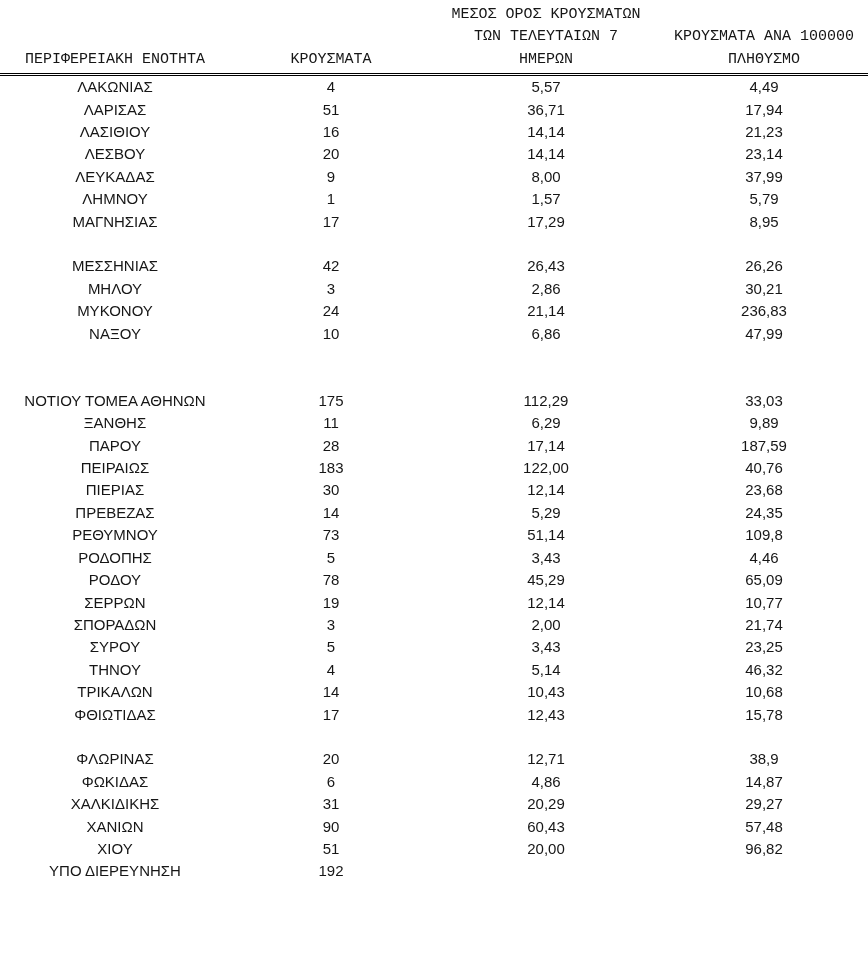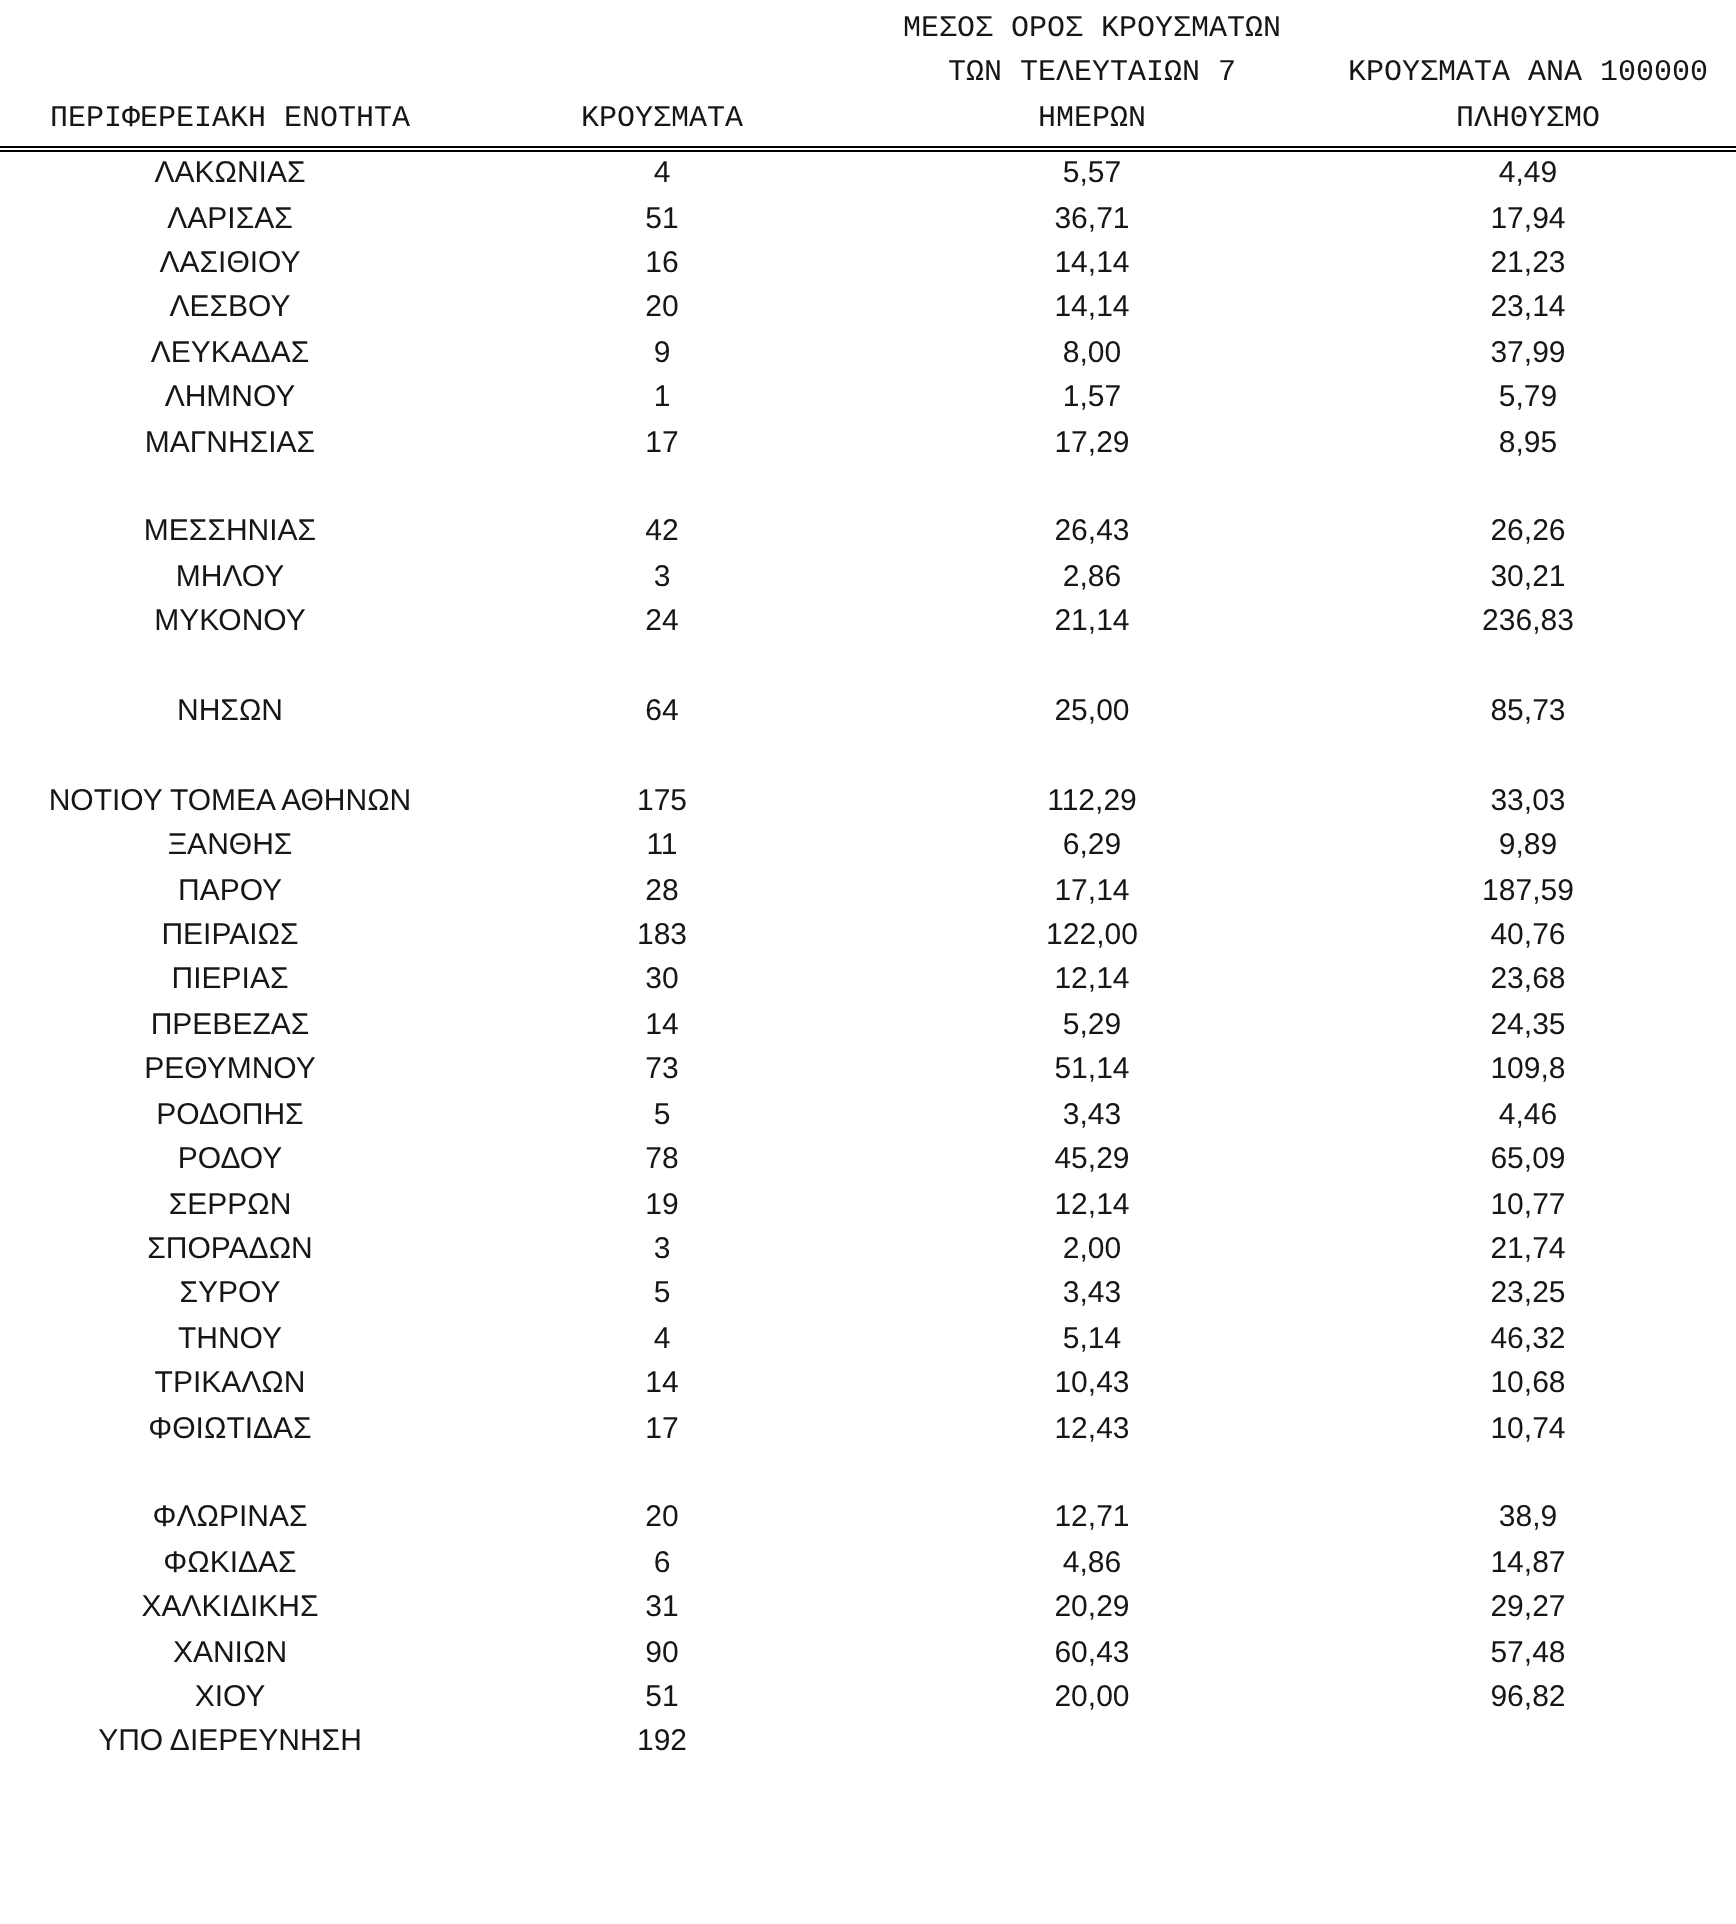--- a/index.html
+++ b/index.html
@@ -136,30 +136,30 @@
         <td>2,86</td>
         <td>30,21</td>
       </tr>
       <tr>
         <td>ΜΥΚΟΝΟΥ</td>
         <td>24</td>
         <td>21,14</td>
         <td>236,83</td>
       </tr>
       <tr>
-        <td></td>
-        <td></td>
-        <td></td>
-        <td></td>
-      </tr>
-      <tr>
-        <td>ΝΗΣΩΝ</td>
-        <td>64</td>
-        <td>25,00</td>
-        <td>85,73</td>
+        <td>ΝΑΞΟΥ</td>
+        <td>10</td>
+        <td>6,86</td>
+        <td>47,99</td>
+      </tr>
+      <tr>
+        <td></td>
+        <td></td>
+        <td></td>
+        <td></td>
       </tr>
       <tr>
         <td></td>
         <td></td>
         <td></td>
         <td></td>
       </tr>
       <tr>
         <td>ΝΟΤΙΟΥ ΤΟΜΕΑ ΑΘΗΝΩΝ</td>
         <td>175</td>
@@ -241,21 +241,21 @@
       <tr>
         <td>ΤΡΙΚΑΛΩΝ</td>
         <td>14</td>
         <td>10,43</td>
         <td>10,68</td>
       </tr>
       <tr>
         <td>ΦΘΙΩΤΙΔΑΣ</td>
         <td>17</td>
         <td>12,43</td>
-        <td>10,74</td>
+        <td>15,78</td>
       </tr>
       <tr>
         <td></td>
         <td></td>
         <td></td>
         <td></td>
       </tr>
       <tr>
         <td>ΦΛΩΡΙΝΑΣ</td>
         <td>20</td>

